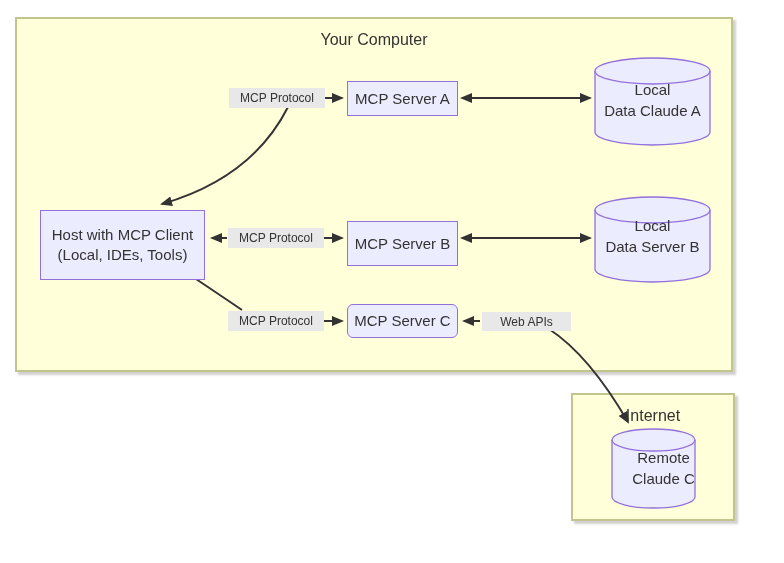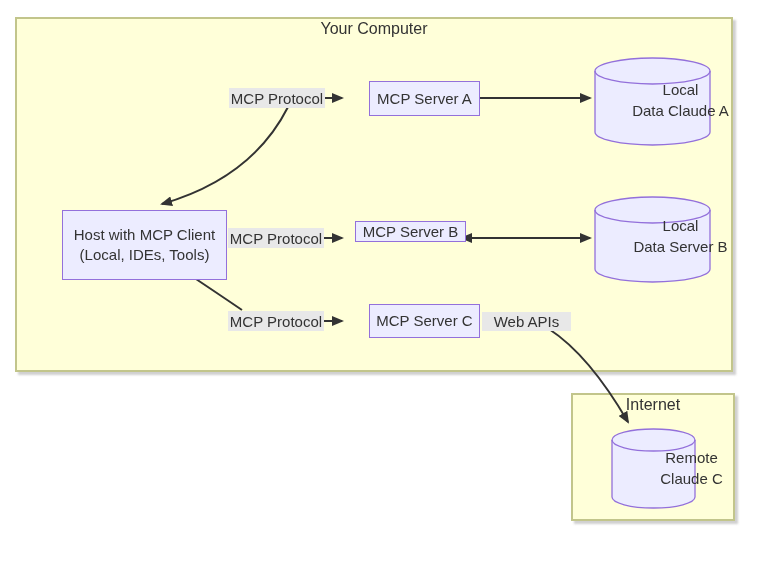--- a/index.html
+++ b/index.html
@@ -24,48 +24,47 @@
   .group {
     position: absolute;
     background: var(--group-fill);
     border: 2px solid var(--group-border);
     box-shadow: 3px 3px 2px rgba(150,150,150,0.45);
   }
   .group-title {
     text-align: center;
     font-size: 16px;
     color: var(--text);
-    padding-top: 1px;
+    padding-top: 12px;
   }
   .group-your-computer { left: 15px; top: 17px; width: 718px; height: 355px; }
   .group-internet     { left: 571px; top: 393px; width: 164px; height: 128px; }
 
   .node {
     position: absolute;
     background: var(--node-fill);
     border: 1px solid var(--node-border);
     display: flex;
     flex-direction: column;
     align-items: center;
     justify-content: center;
     font-size: 15px;
     line-height: 20px;
     color: var(--text);
     text-align: center;
-    margin-left: 22px;
   }
   .node-host     { left: 40px;  top: 210px; width: 165px; height: 70px; }
   .node-server-a { left: 347px; top: 81px;  width: 111px; height: 35px; }
-  .node-server-b { left: 333px; top: 221px; width: 111px; height: 21px; }
-  .node-server-c { left: 347px; top: 304px; width: 111px; height: 34px; }
+  .node-server-b { left: 347px; top: 221px; width: 111px; height: 45px; }
+  .node-server-c { left: 347px; top: 304px; width: 111px; height: 34px; border-radius: 6px; }
 
   .edge-label {
     position: absolute;
     background: var(--label-bg);
-    font-size: 15px;
+    font-size: 12px;
     color: var(--text);
     display: flex;
     align-items: center;
     justify-content: center;
     white-space: nowrap;
   }
   .label-protocol-a { left: 229px; top: 88px;  width: 96px; height: 20px; }
   .label-protocol-b { left: 228px; top: 228px; width: 96px; height: 20px; }
   .label-protocol-c { left: 228px; top: 311px; width: 96px; height: 20px; }
   .label-web-apis   { left: 482px; top: 312px; width: 89px; height: 19px; }
@@ -73,21 +72,20 @@
   .cyl-text {
     position: absolute;
     display: flex;
     flex-direction: column;
     align-items: center;
     justify-content: center;
     font-size: 15px;
     line-height: 21px;
     color: var(--text);
     text-align: center;
-    margin-left: 28px;
   }
   .cyl-text-a { left: 595px; top: 74px;  width: 115px; height: 52px; }
   .cyl-text-b { left: 595px; top: 210px; width: 115px; height: 52px; }
   .cyl-text-c { left: 612px; top: 442px; width: 103px;  height: 52px; }
 
   svg.edges-layer { position: absolute; left: 0; top: 0; }
   .edge { fill: none; stroke: var(--arrow); stroke-width: 2; }
   .cyl-body { fill: var(--node-fill); stroke: var(--node-border); stroke-width: 1.3; }
   .cyl-rim  { fill: none; stroke: var(--node-border); stroke-width: 1.3; }
   .arrowhead-path { fill: var(--arrow); }

